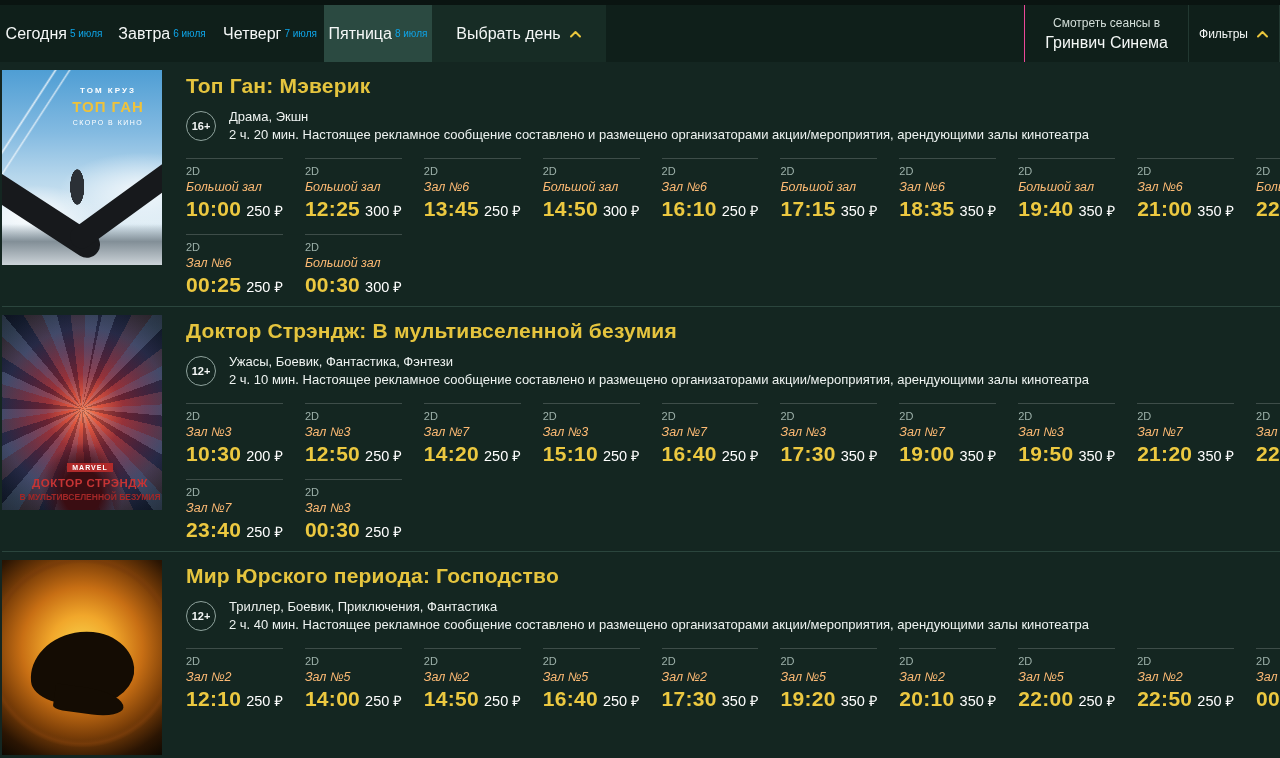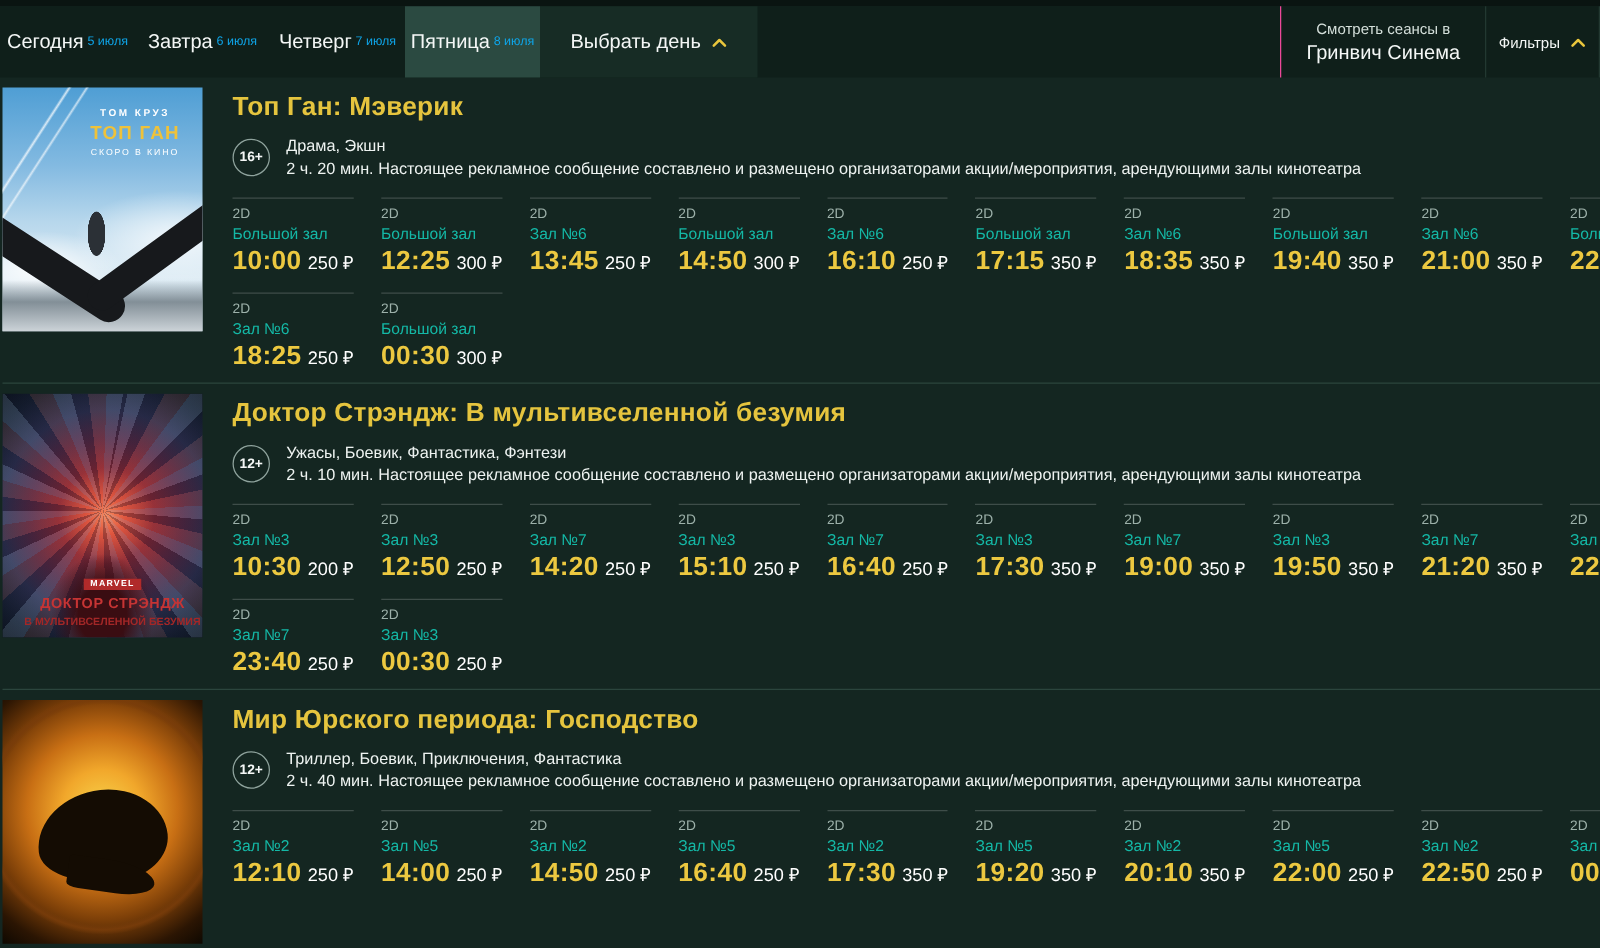--- a/index.html
+++ b/index.html
@@ -138,21 +138,21 @@
   .meta-lines { font-size:13px; color:#eef3f1; line-height:18px; }
   
   .sessions {
     display:grid; grid-template-columns:repeat(10, 1fr);
     gap:13px 22px; margin:14px 24px 0 0;
   }
   .session {
     border-top:1px solid rgba(255,255,255,.18); padding-top:6px; cursor:pointer;
   }
   .session-format { font-size:11px; color:#9db1aa; }
-  .session-hall   { font-size:12.5px; color:#14b8a6; margin-top:3px; white-space:nowrap; }
+  .session-hall   { font-size:12.5px; color:#fdba74; margin-top:3px; white-space:nowrap;font-style:italic; }
   .session-time-row { display:flex; align-items:baseline; gap:5px; margin-top:3px; }
   .session-time { font-size:21px; font-weight:bold; color:#ecc840; letter-spacing:.3px; }
   .session-price { font-size:14.5px; color:#fff; font-weight:400; white-space:nowrap; }
 </style>
 </head>
 <body>
 
 <div class="top-strip"></div>
 
 <div class="header">
@@ -317,21 +317,21 @@
               <div class="session-time-row">
                 <span class="session-time">22:05</span>
 
               </div>
             </div>
 
             <div class="session">
               <div class="session-format">2D</div>
               <div class="session-hall">Зал №6</div>
               <div class="session-time-row">
-                <span class="session-time">18:25</span>
+                <span class="session-time">00:25</span>
                 <span class="session-price">250 ₽</span>
               </div>
             </div>
 
             <div class="session">
               <div class="session-format">2D</div>
               <div class="session-hall">Большой зал</div>
               <div class="session-time-row">
                 <span class="session-time">00:30</span>
                 <span class="session-price">300 ₽</span>

